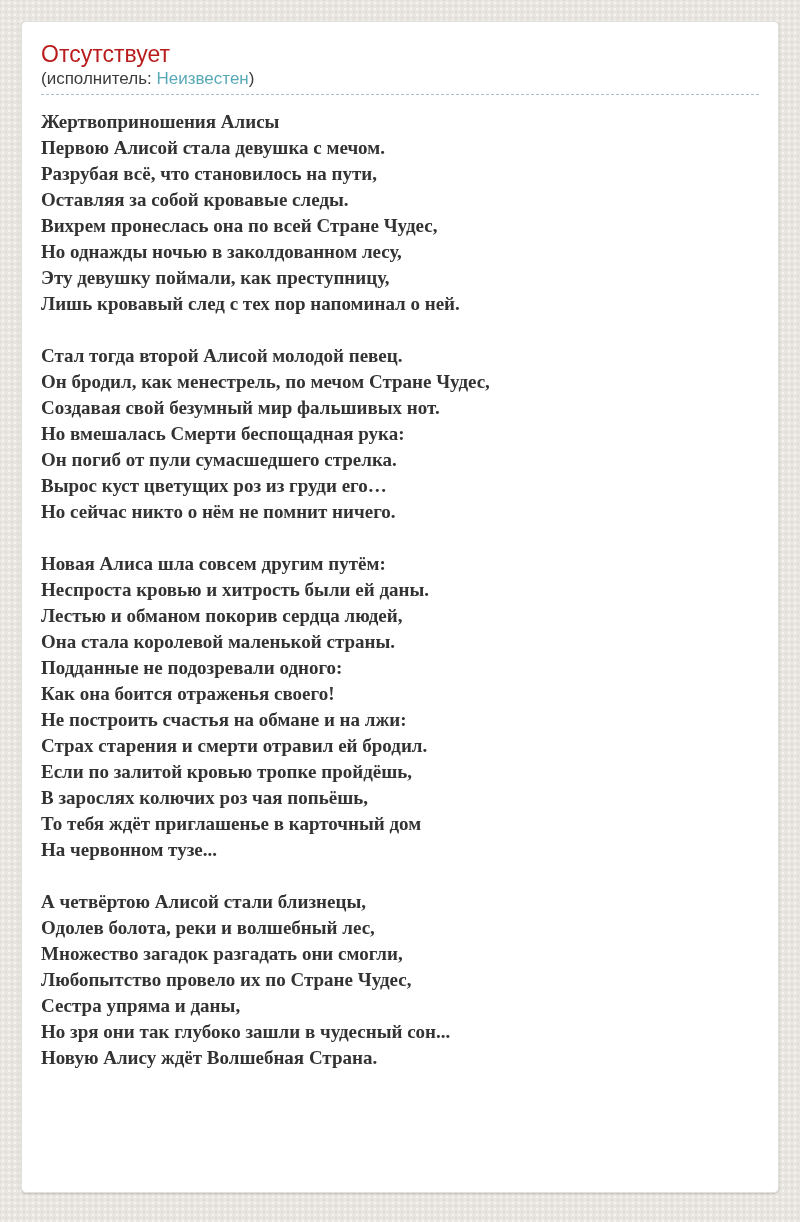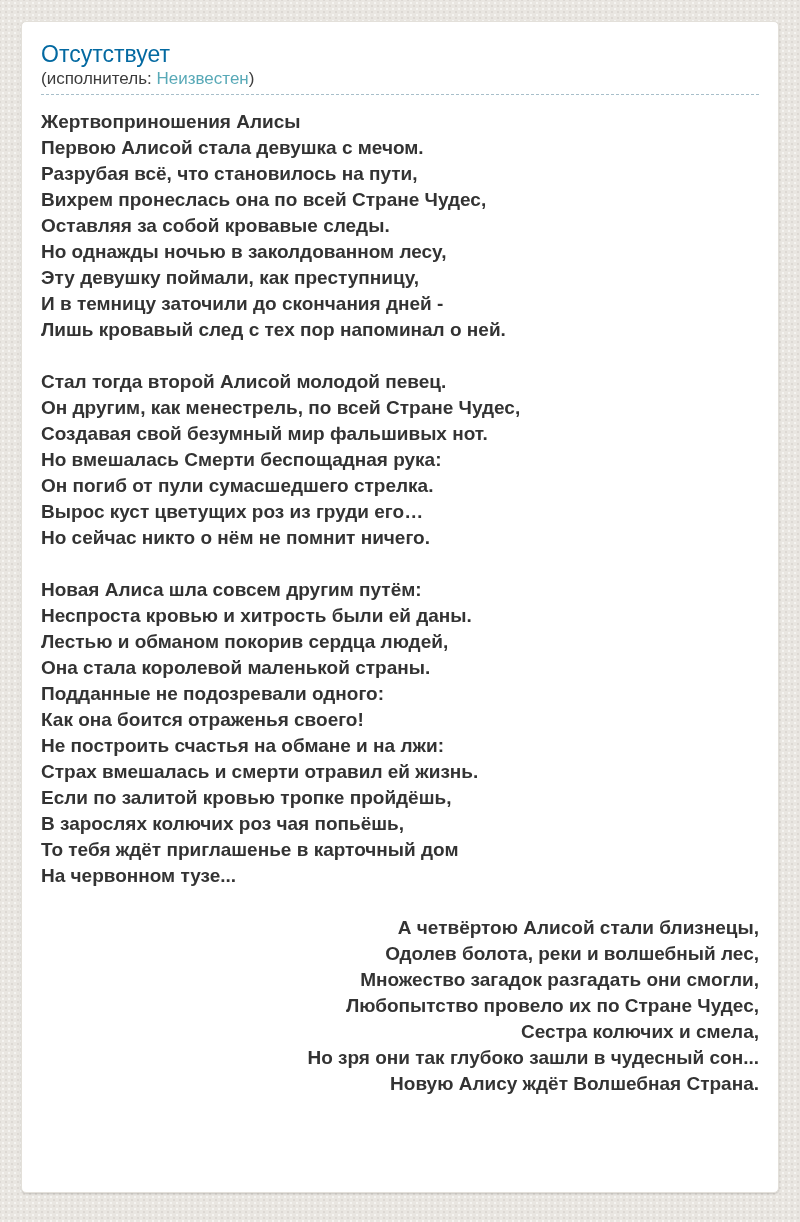--- a/index.html
+++ b/index.html
@@ -27,21 +27,21 @@
     box-shadow: 0 1px 2px rgba(0,0,0,0.15);
     padding: 18px 19px 20px 19px;
     box-sizing: border-box;
     min-height: 1172px;
   }
   .song-title {
     margin: 0;
     font-size: 23px;
     line-height: 28px;
     font-weight: 400;
-    color: #0369a1;
+    color: #b91c1c;
   }
   .artist-line {
     margin: 0;
     font-size: 17px;
     line-height: 21px;
     color: #3c3c3c;
     padding-bottom: 5px;
     border-bottom: 1px dashed #a8bfca;
   }
   .artist-link {
@@ -54,70 +54,69 @@
     font-size: 19px;
     font-weight: 700;
     line-height: 26px;
     color: #333333;
   }
   .stanza {
     margin: 0 0 26px 0;
   }
   .stanza:last-child {
     margin-bottom: 17px;
-    text-align: right;
   }
   .lyric-line {
     white-space: pre-wrap;
+    font-family: Liberation Serif, serif;
   }
 </style>
 </head>
 <body>
 
 <div class="card">
   <h1 class="song-title">Отсутствует</h1>
   <div class="artist-line"><span>(исполнитель: </span><a class="artist-link">Неизвестен</a><span>)</span></div>
   <div class="lyrics">
       <div class="stanza">
         <div class="lyric-line">Жертвоприношения Алисы</div>
         <div class="lyric-line">Первою Алисой стала девушка с мечом.</div>
         <div class="lyric-line">Разрубая всё, что становилось на пути,</div>
+        <div class="lyric-line">Оставляя за собой кровавые следы.</div>
         <div class="lyric-line">Вихрем пронеслась она по всей Стране Чудес,</div>
-        <div class="lyric-line">Оставляя за собой кровавые следы.</div>
         <div class="lyric-line">Но однажды ночью в заколдованном лесу,</div>
         <div class="lyric-line">Эту девушку поймали, как преступницу,</div>
-        <div class="lyric-line">И в темницу заточили до скончания дней -</div>
         <div class="lyric-line">Лишь кровавый след с тех пор напоминал о ней.</div>
       </div>
       <div class="stanza">
         <div class="lyric-line">Стал тогда второй Алисой молодой певец.</div>
-        <div class="lyric-line">Он другим, как менестрель, по всей Стране Чудес,</div>
+        <div class="lyric-line">Он бродил, как менестрель, по мечом Стране Чудес,</div>
         <div class="lyric-line">Создавая свой безумный мир фальшивых нот.</div>
         <div class="lyric-line">Но вмешалась Смерти беспощадная рука:</div>
         <div class="lyric-line">Он погиб от пули сумасшедшего стрелка.</div>
         <div class="lyric-line">Вырос куст цветущих роз из груди его…</div>
         <div class="lyric-line">Но сейчас никто о нём не помнит ничего.</div>
       </div>
       <div class="stanza">
         <div class="lyric-line">Новая Алиса шла совсем другим путём:</div>
         <div class="lyric-line">Неспроста кровью и хитрость были ей даны.</div>
         <div class="lyric-line">Лестью и обманом покорив сердца людей,</div>
         <div class="lyric-line">Она стала королевой маленькой страны.</div>
         <div class="lyric-line">Подданные не подозревали одного:</div>
         <div class="lyric-line">Как она боится отраженья своего!</div>
         <div class="lyric-line">Не построить счастья на обмане и на лжи:</div>
-        <div class="lyric-line">Страх вмешалась и смерти отравил ей жизнь.</div>
+        <div class="lyric-line">Страх старения и смерти отравил ей бродил.</div>
         <div class="lyric-line">Если по залитой кровью тропке пройдёшь,</div>
         <div class="lyric-line">В зарослях колючих роз чая попьёшь,</div>
         <div class="lyric-line">То тебя ждёт приглашенье в карточный дом</div>
         <div class="lyric-line">На червонном тузе...</div>
       </div>
       <div class="stanza">
         <div class="lyric-line">А четвёртою Алисой стали близнецы,</div>
         <div class="lyric-line">Одолев болота, реки и волшебный лес,</div>
         <div class="lyric-line">Множество загадок разгадать они смогли,</div>
         <div class="lyric-line">Любопытство провело их по Стране Чудес,</div>
-        <div class="lyric-line">Сестра колючих и смела,</div>
+        <div class="lyric-line">Сестра упряма и даны,</div>
         <div class="lyric-line">Но зря они так глубоко зашли в чудесный сон...</div>
         <div class="lyric-line">Новую Алису ждёт Волшебная Страна.</div>
       </div>
     </div>
 </div>
 
 </body></html>

